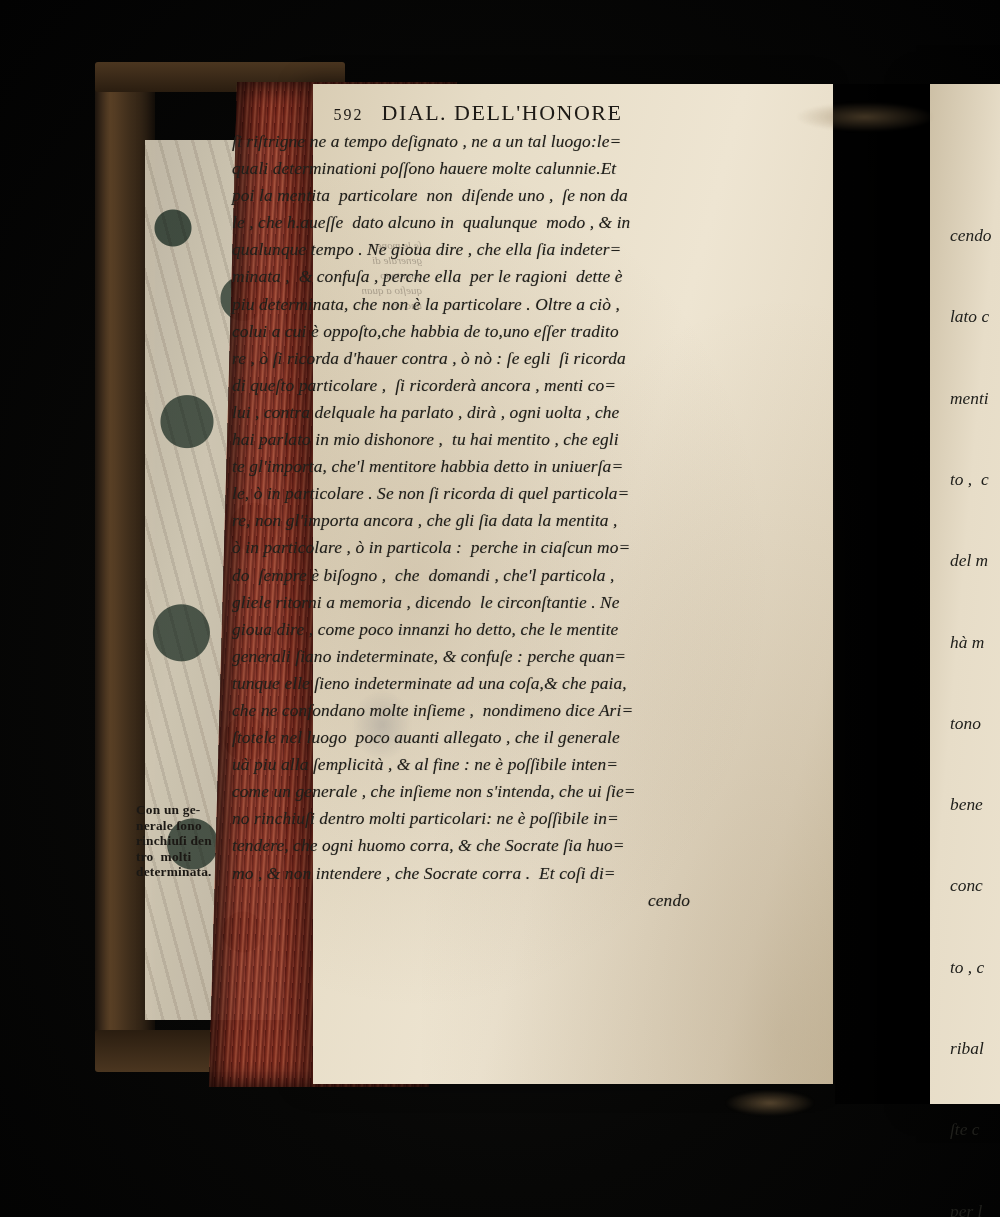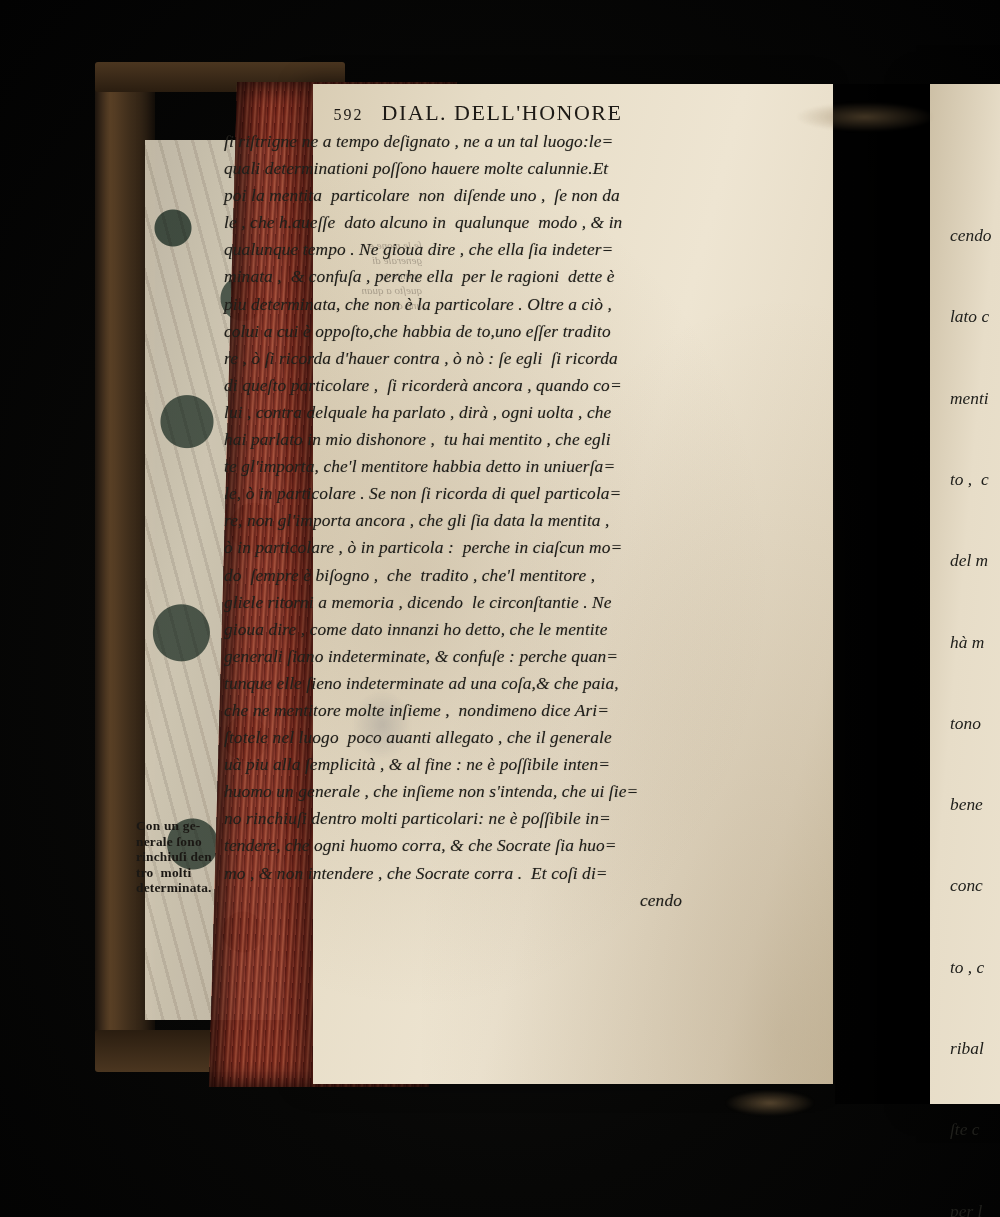--- a/index.html
+++ b/index.html
@@ -145,21 +145,21 @@
     letter-spacing: 2px;
     margin-right: 18px;
   }
   .head-title {
     font-size: 22px;
     letter-spacing: 1.5px;
   }
 
   .body-text {
     position: absolute;
-    left: 224px;
+    left: 232px;
     top: 128px;
     width: 482px;
     color: #20201c;
     font-family: "Liberation Serif", serif;
     font-style: italic;
     font-size: 17.4px;
     line-height: 27.1px;
     text-align: left;
     letter-spacing: .1px;
     text-shadow: 0 0 1px rgba(40,30,20,.35);
@@ -172,21 +172,20 @@
     position: absolute;
     left: 136px;
     top: 802px;
     width: 96px;
     font-family: "Liberation Serif", serif;
     font-size: 13.4px;
     line-height: 15.6px;
     font-weight: bold;
     color: #1b1814;
     letter-spacing: .2px;
-    margin-top: 16px;
   }
   .marginal .ln { display:block; white-space: pre; }
 
   
   .ghost {
     position: absolute;
     left: 352px;
     top: 238px;
     width: 70px;
     font-size: 11px;
@@ -291,36 +290,36 @@
   <div class="body-text">
     <span class="ln">ſi riſtrigne ne a tempo deſignato , ne a un tal luogo:le=</span>
     <span class="ln">quali determinationi poſſono hauere molte calunnie.Et</span>
     <span class="ln">poi la mentita  particolare  non  diſende uno ,  ſe non da</span>
     <span class="ln">le , che h.aueſſe  dato alcuno in  qualunque  modo , &amp; in</span>
     <span class="ln">qualunque tempo . Ne gioua dire , che ella ſia indeter=</span>
     <span class="ln">minata ,  &amp; confuſa , perche ella  per le ragioni  dette è</span>
     <span class="ln">piu determinata, che non è la particolare . Oltre a ciò ,</span>
     <span class="ln">colui a cui è oppoſto,che habbia de to,uno eſſer tradito</span>
     <span class="ln">re , ò ſi ricorda d'hauer contra , ò nò : ſe egli  ſi ricorda</span>
-    <span class="ln">di queſto particolare ,  ſi ricorderà ancora , quando co=</span>
+    <span class="ln">di queſto particolare ,  ſi ricorderà ancora , menti co=</span>
     <span class="ln">lui , contra delquale ha parlato , dirà , ogni uolta , che</span>
     <span class="ln">hai parlato in mio dishonore ,  tu hai mentito , che egli</span>
     <span class="ln">te gl'importa, che'l mentitore habbia detto in uniuerſa=</span>
     <span class="ln">le, ò in particolare . Se non ſi ricorda di quel particola=</span>
     <span class="ln">re, non gl'importa ancora , che gli ſia data la mentita ,</span>
     <span class="ln">ò in particolare , ò in particola :  perche in ciaſcun mo=</span>
-    <span class="ln">do  ſempre è biſogno ,  che  tradito , che'l mentitore ,</span>
+    <span class="ln">do  ſempre è biſogno ,  che  domandi , che'l particola ,</span>
     <span class="ln">gliele ritorni a memoria , dicendo  le circonſtantie . Ne</span>
-    <span class="ln">gioua dire , come dato innanzi ho detto, che le mentite</span>
+    <span class="ln">gioua dire , come poco innanzi ho detto, che le mentite</span>
     <span class="ln">generali ſiano indeterminate, &amp; confuſe : perche quan=</span>
     <span class="ln">tunque elle ſieno indeterminate ad una coſa,&amp; che paia,</span>
-    <span class="ln">che ne mentitore molte inſieme ,  nondimeno dice Ari=</span>
+    <span class="ln">che ne confondano molte inſieme ,  nondimeno dice Ari=</span>
     <span class="ln">ſtotele nel luogo  poco auanti allegato , che il generale</span>
     <span class="ln">uà piu alla ſemplicità , &amp; al fine : ne è poſſibile inten=</span>
-    <span class="ln">huomo un generale , che inſieme non s'intenda, che ui ſie=</span>
+    <span class="ln">come un generale , che inſieme non s'intenda, che ui ſie=</span>
     <span class="ln">no rinchiuſi dentro molti particolari: ne è poſſibile in=</span>
     <span class="ln">tendere, che ogni huomo corra, &amp; che Socrate ſia huo=</span>
     <span class="ln">mo , &amp; non intendere , che Socrate corra .  Et coſi di=</span>
     <span class="ln last">cendo</span>
   </div>
 
   <div class="marginal">
     <span class="ln">Con un ge-</span>
     <span class="ln">nerale ſono</span>
     <span class="ln">rinchiuſi den</span>

